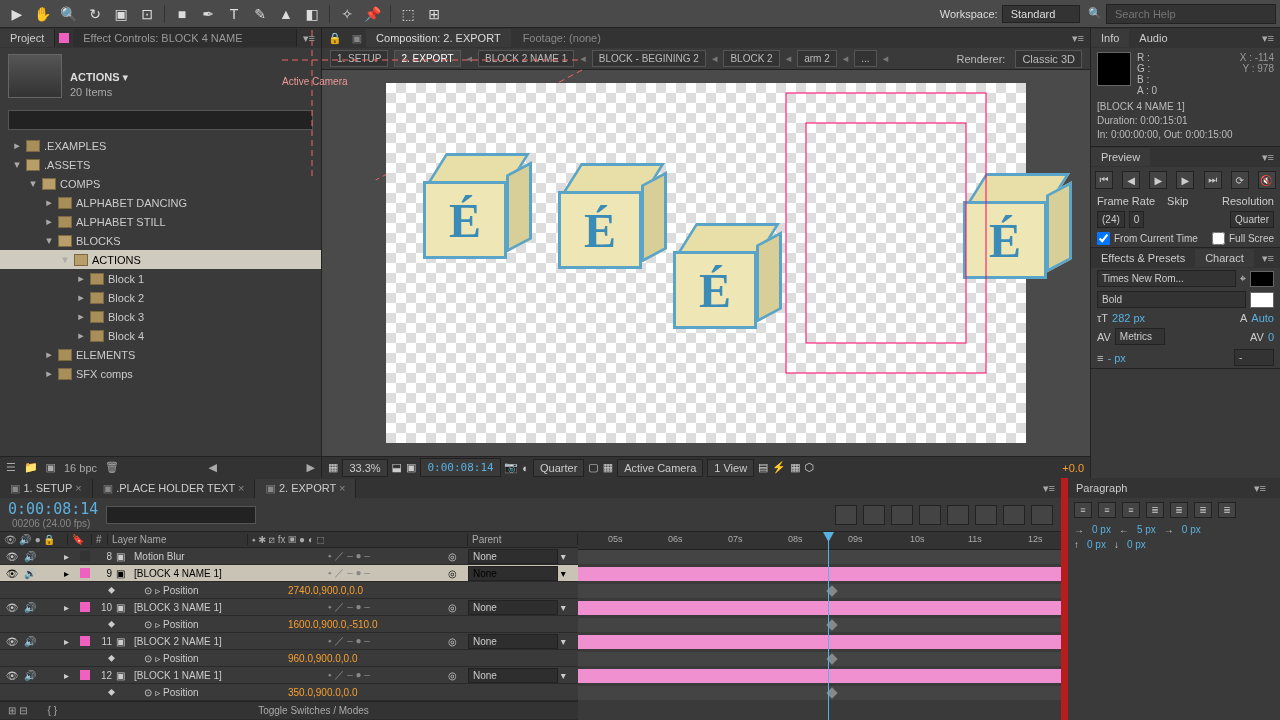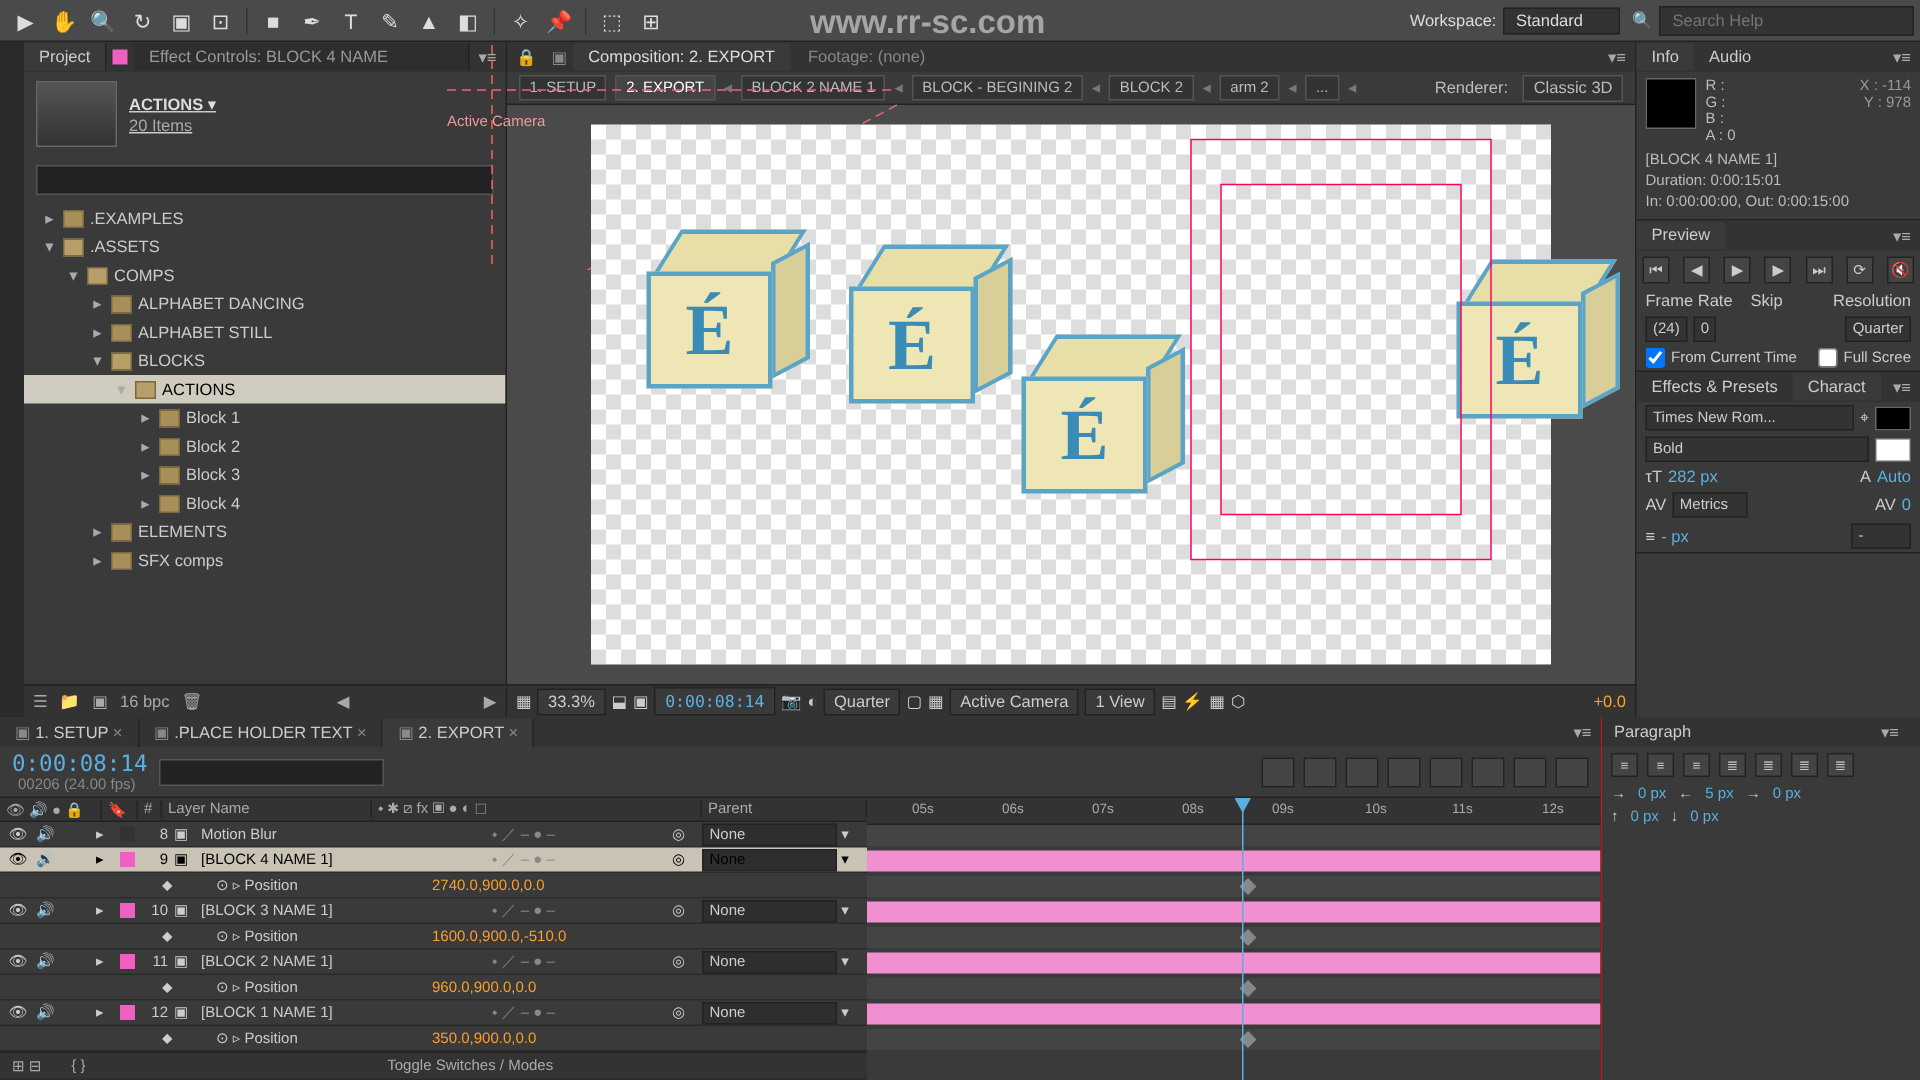--- a/index.html
+++ b/index.html
@@ -5,27 +5,27 @@
 * { margin:0; padding:0; box-sizing:border-box; font-family:Arial,sans-serif; user-select:none; }
 body { background:#2a2a2a; color:#ccc; font-size:11px; overflow:hidden; width:1280px; height:720px; }
 .topbar { height:28px; background:#4a4a4a; border-bottom:1px solid #222; display:flex; align-items:center; padding:0 4px; }
 .toolbtn { width:24px; height:22px; display:inline-flex; align-items:center; justify-content:center; margin:0 1px; color:#ddd; font-size:14px; }
 .sep { width:1px; height:18px; background:#333; margin:0 4px; }
 .spacer { flex:1; }
 .wslabel { font-size:11px; color:#ddd; margin-right:4px; }
 .wsdd { background:#333; color:#ddd; padding:2px 24px 2px 8px; font-size:11px; border:1px solid #222; margin-right:8px; }
 .search { background:#333; color:#aaa; padding:3px 8px; width:170px; font-size:11px; border:1px solid #222; }
 .searchbox { display:flex; align-items:center; }
-.main { display:flex; height:450px;padding-left:16px; }
+.main { display:flex; height:450px; }
 .leftcol { width:322px; display:flex; flex-direction:column; background:#3a3a3a; border-right:1px solid #222; }
 .tabbar { height:20px; background:#333; display:flex; align-items:center; font-size:11px; }
 .tab { padding:3px 10px; background:#3a3a3a; border-right:1px solid #222; cursor:pointer; }
 .tab.inactive { background:#2e2e2e; color:#999; }
 .panelopt { margin-left:auto; padding:0 6px; color:#aaa; }
-.projhdr { padding:6px 8px; display:flex; align-items:center;text-decoration:underline; }
+.projhdr { padding:6px 8px; display:flex; align-items:flex-end; }
 .projthumb { width:54px; height:44px; background:linear-gradient(#555,#333); border:1px solid #666; margin-right:8px; }
 .projinfo { font-size:11px; }
 .projname { color:#ddd; }
 .projname b { font-weight:bold; }
 .projitems { color:#aaa; margin-top:2px; }
 .projsearch { margin:6px 8px; }
 .projsearch input { width:100%; background:#222; border:1px solid #555; padding:3px 18px 3px 6px; color:#ccc; font-size:11px; }
 .colhdr { background:#333; padding:3px 8px; font-size:11px; color:#ccc; border-top:1px solid #222; border-bottom:1px solid #222; }
 .tree { flex:1; overflow:auto; font-size:11px; position:relative; }
 .trow { display:flex; align-items:center; padding:2px 4px; height:19px; }
@@ -78,21 +78,21 @@
 .charrow .dd { flex:1; background:#333; border:1px solid #222; padding:2px 4px; font-size:10px; }
 .charrow .sw { width:24px; height:16px; background:#000; border:1px solid #666; }
 .charval { color:#5ab0e0; }
 .parahdr { height:20px; background:#333; display:flex; align-items:center; padding:0 8px; }
 .pararow { display:flex; gap:6px; padding:4px 6px; align-items:center; }
 .parabtn { width:18px; height:16px; background:#444; border:1px solid #222; display:flex; align-items:center; justify-content:center; font-size:9px; }
 .paranums { display:flex; gap:8px; padding:2px 6px; font-size:10px; }
 .paranums span { color:#5ab0e0; }
 .watermark { position:absolute; color:rgba(255,255,255,.5); font-size:22px; font-weight:bold; pointer-events:none; text-align:center; }
 .bottom { height:242px; background:#2a2a2a; display:flex; }
-.tlleft { width:1068px; display:flex; flex-direction:column; border-right:1px solid #b91c1c; }
+.tlleft { width:1068px; display:flex; flex-direction:column; border-right:7px solid #b91c1c; }
 .tltabs { height:20px; background:#333; display:flex; align-items:center; }
 .tltab { padding:3px 10px; font-size:11px; border-right:1px solid #222; }
 .tltab.active { background:#3a3a3a; }
 .tlhdr { height:34px; background:#3a3a3a; display:flex; align-items:center; padding:0 8px; border-bottom:1px solid #222; }
 .tltime { color:#5ab0e0; font-family:monospace; font-size:15px; }
 .tlsub { color:#888; font-size:10px; margin-left:4px; }
 .tlsearch { margin-left:8px; }
 .tlsearch input { background:#222; border:1px solid #555; padding:2px 6px; color:#ccc; width:150px; font-size:11px; }
 .tltools { margin-left:auto; display:flex; gap:6px; }
 .tltools .b { width:22px; height:20px; background:#444; border:1px solid #222; }
@@ -137,21 +137,20 @@
   <div class="toolbtn">T</div>
   <div class="toolbtn">✎</div>
   <div class="toolbtn">▲</div>
   <div class="toolbtn">◧</div>
   <div class="sep"></div>
   <div class="toolbtn">✧</div>
   <div class="toolbtn">📌</div>
   <div class="sep"></div>
   <div class="toolbtn">⬚</div>
   <div class="toolbtn">⊞</div>
-  <div class="watermark" style="left:540px;top:2px">www.rr-sc.com</div>
   <div class="spacer"></div>
   <span class="wslabel">Workspace:</span>
   <div class="wsdd">Standard</div>
   <div class="searchbox">
     <span style="margin-right:4px;color:#aaa">🔍</span>
     <input class="search" placeholder="Search Help" style="">
   </div>
 </div>
 
 <div class="main">

